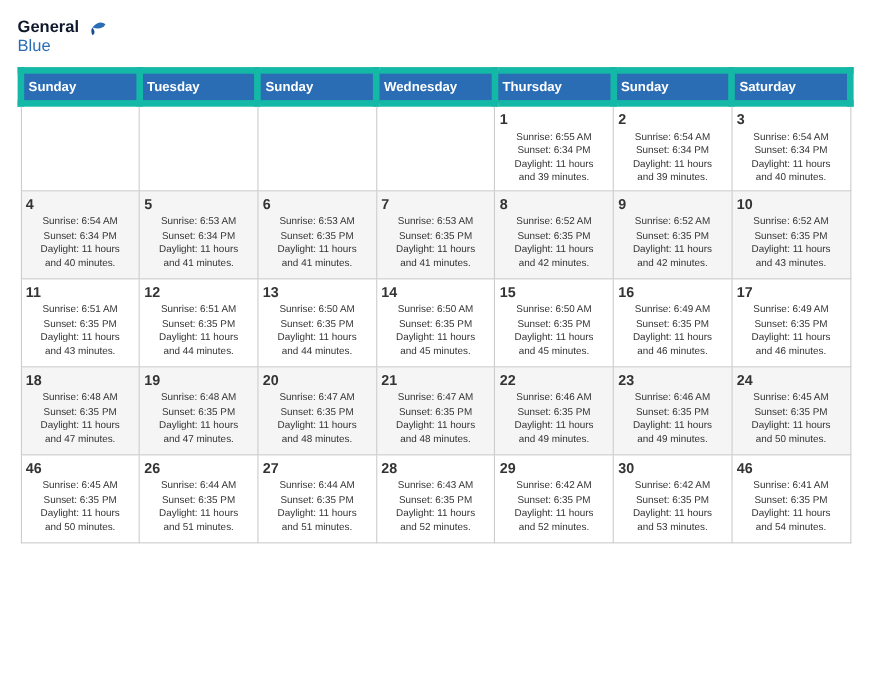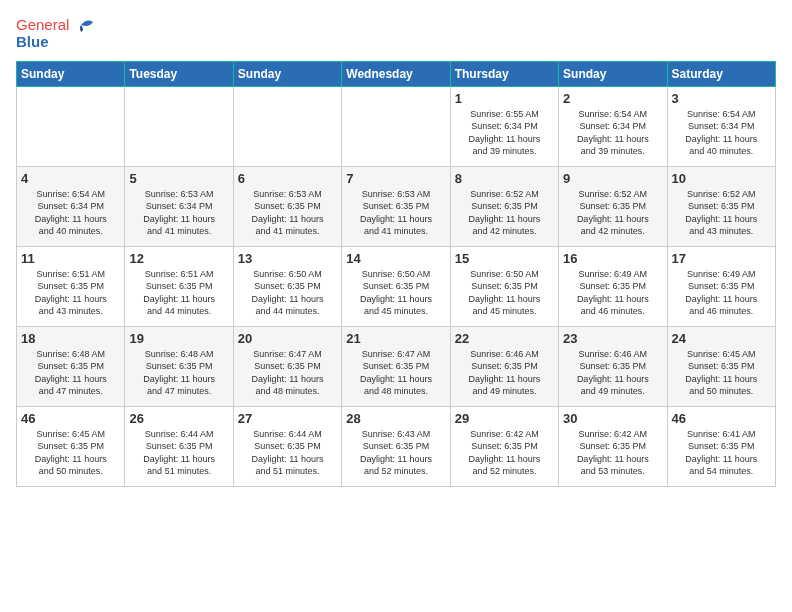--- a/index.html
+++ b/index.html
@@ -39,21 +39,21 @@
       border-collapse: collapse;
       table-layout: fixed;
     }
     thead tr th {
       background-color: #2a6db5;
       color: #fff;
       font-size: 12px;
       font-weight: bold;
       padding: 5px 4px;
       text-align: left;
-      border: 1px solid #14b8a6;
+      border: 6px solid #14b8a6;
     }
     tbody tr td {
       vertical-align: top;
       border: 1px solid #ccc;
       padding: 4px 4px;
       font-size: 9.5px;
       color: #333;
       height: 80px;
       background: #fff;
     }
@@ -76,27 +76,27 @@
       background: #fff !important;
     }
   </style>
 </head>
 <body>
 
 <div class="header-area">
   <div class="logo">
   <div style="display:flex;flex-direction:column;align-items:flex-start;line-height:1.1;">
     <div style="display:flex;align-items:center;gap:2px;">
-      <span style="font-size:15px;font-weight:normal;color:#ef4444;">General</span>
+      <span style="font-size:15px;font-weight:bold;color:#0f172a;">General</span>
       <svg width="22" height="18" viewBox="0 0 22 18">
         <path d="M10 9 Q16 2 22 6 Q18 12 10 9Z" fill="#2a6db5"></path>
         <path d="M10 9 Q14 14 10 16 Q8 12 10 9Z" fill="#1a4d8a"></path>
       </svg>
     </div>
-    <span style="font-size:15px;font-weight:bold;color:#2a6db5;">Blue</span>
+    <span style="font-size:15px;font-weight:normal;color:#2a6db5;">Blue</span>
   </div>
 </div>
   <div class="title-area">
     <div class="month-title"></div>
     <div class="location-title"></div>
   </div>
 </div>
 
 <table>
   <thead>

